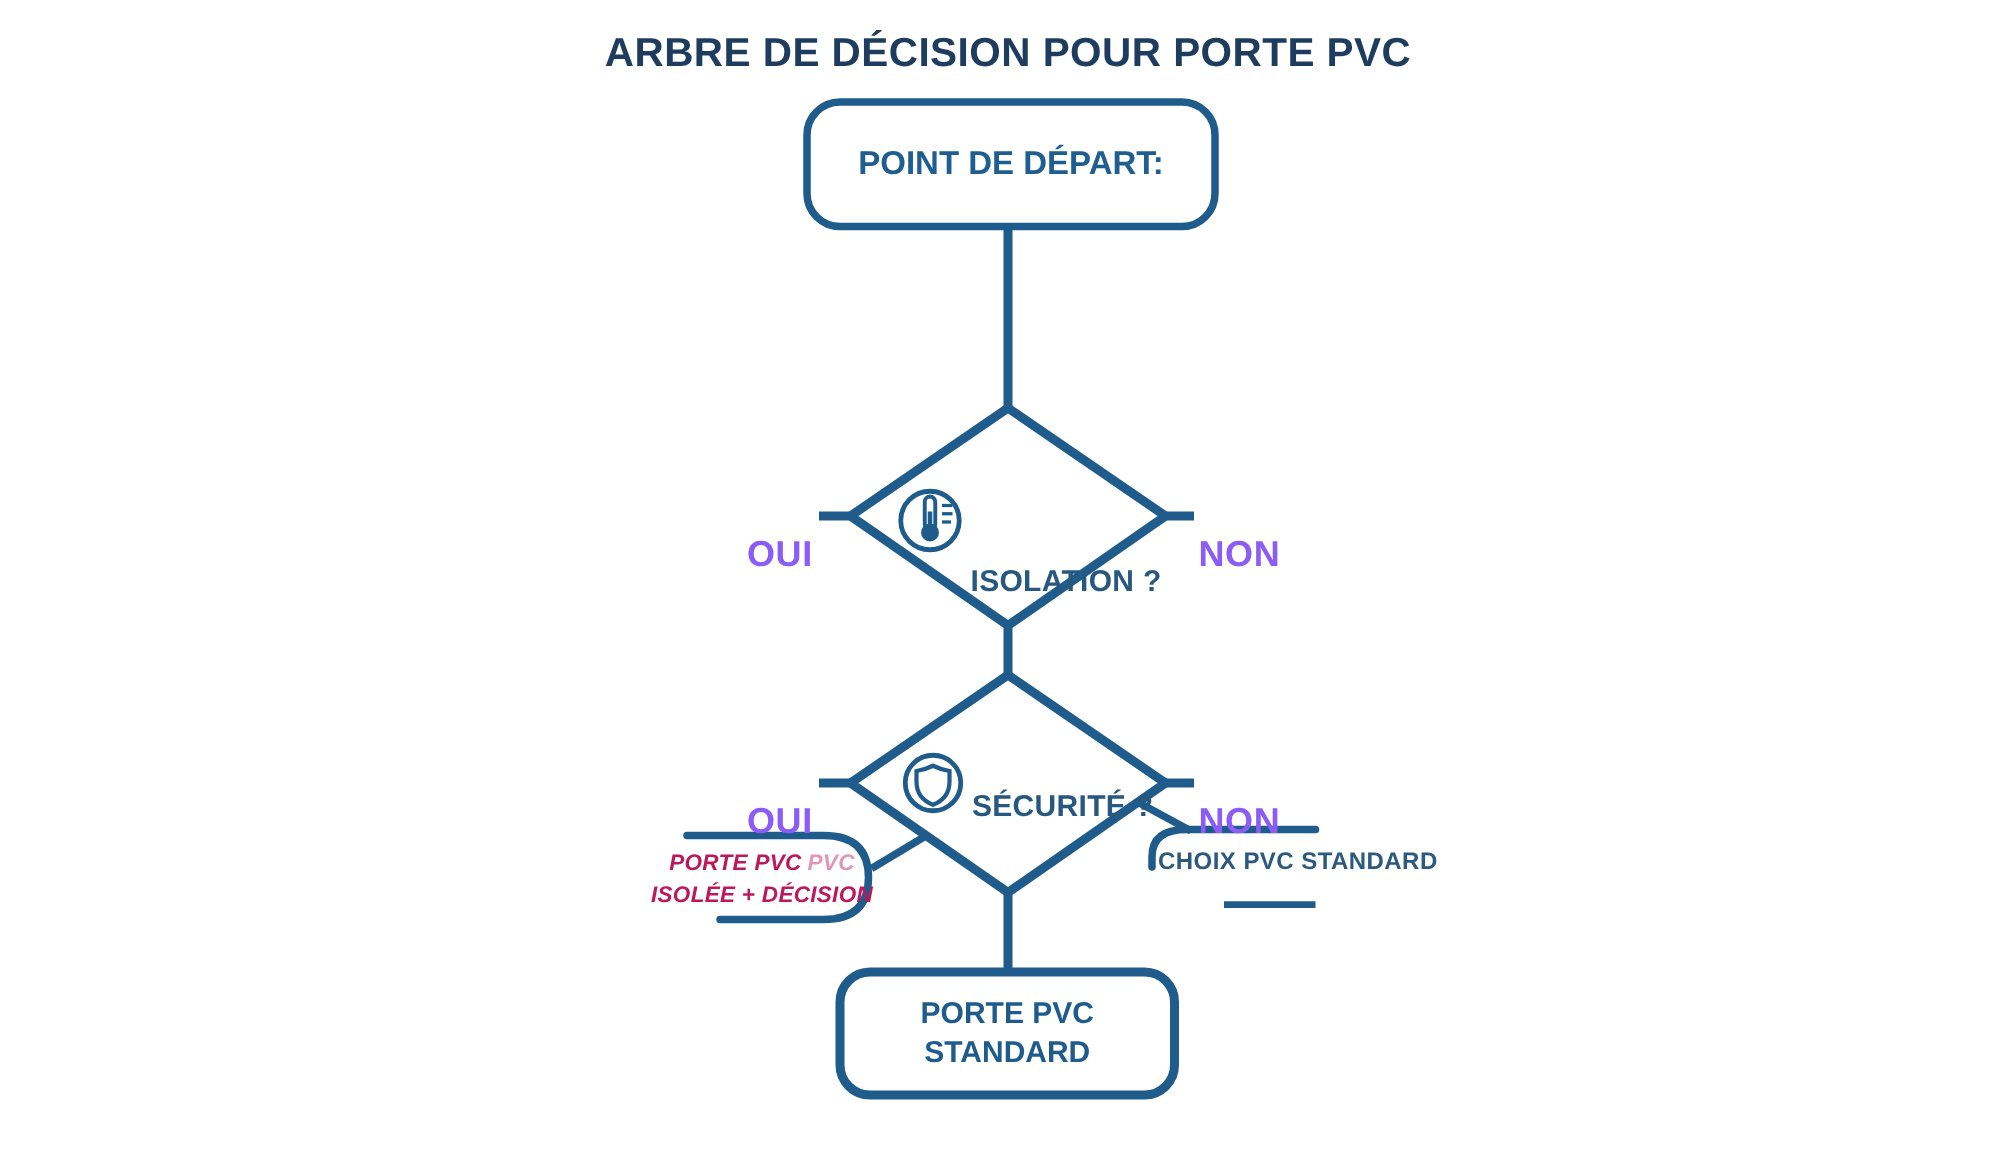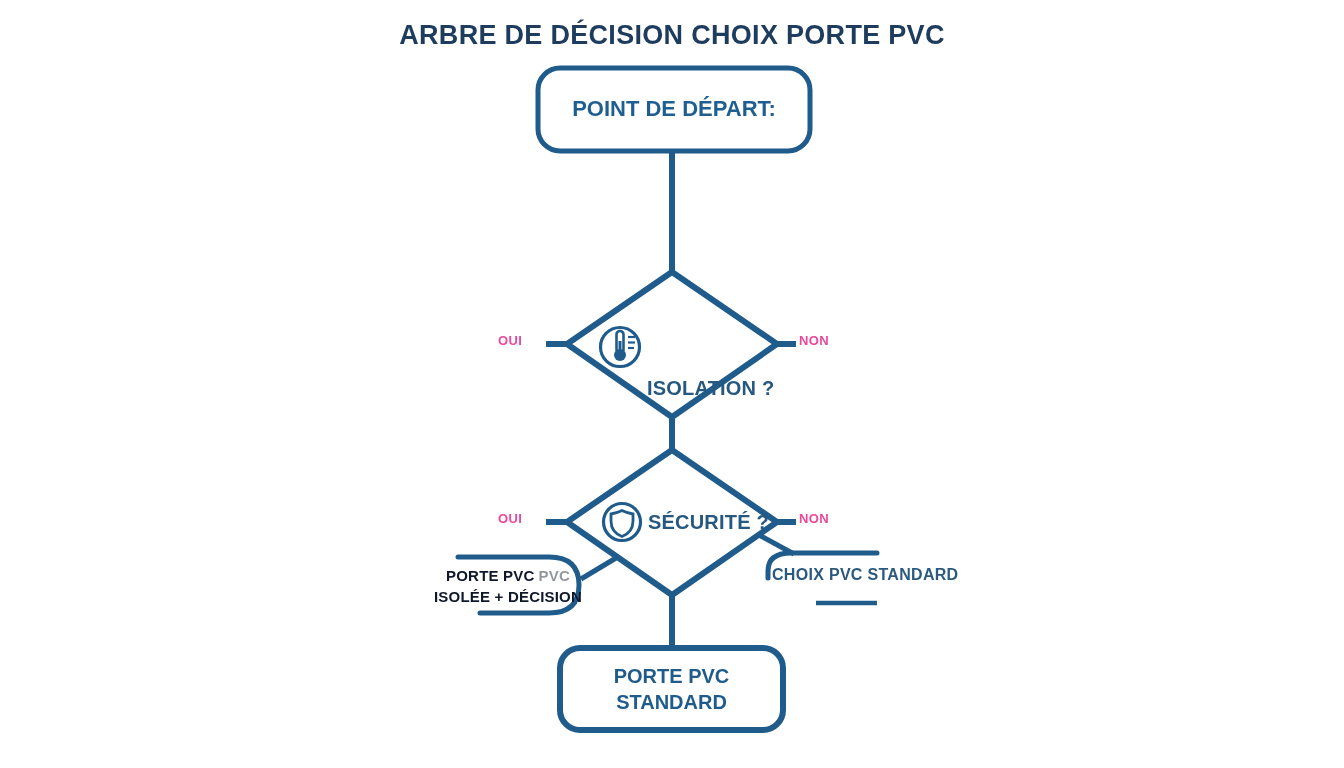--- a/index.html
+++ b/index.html
@@ -12,24 +12,24 @@
   .title{
     left:0;right:0;top:20px;text-align:center;
     font-size:27px;font-weight:800;color:#1d3c5e;letter-spacing:.3px;
   }
   .start-text{
     left:538px;top:68px;width:272px;height:83px;
     display:flex;flex-direction:row;align-items:center;justify-content:center;
     font-size:22px;line-height:1.22;text-align:center;color:#1f5e91;white-space:nowrap;
   }
   .decision-label{font-size:20px;color:#27587f;letter-spacing:.2px;}
-  .branch-label{font-size:13px;color:#ec4899;letter-spacing:.4px;}
+  .branch-label{font-size:24px;color:#8b5cf6;letter-spacing:.4px;margin-top:23px;}
   .outcome-left{
     left:428px;top:565px;width:160px;text-align:center;
-    font-size:15px;line-height:1.4;color:#0f172a;letter-spacing:.2px;
+    font-size:15px;line-height:1.4;color:#be185d;letter-spacing:.2px;font-style:italic;
   }
   .outcome-left .artifact{opacity:.45;margin-left:4px;}
   .outcome-right{left:772px;top:566px;font-size:16px;color:#2b5a7e;letter-spacing:.3px;}
   .bottom-text{
     left:560px;top:648px;width:223px;height:82px;
     display:flex;flex-direction:column;align-items:center;justify-content:center;
     font-size:20px;line-height:1.3;text-align:center;color:#1f5c8c;
   }
 </style>
 </head>
@@ -78,31 +78,31 @@
 
       <g>
         <circle cx="622" cy="522" r="18.5" stroke-width="3.2"></circle>
         <path d="M 622 510.5 C 626 512.5 630 513.5 633 514 L 633 521
                  C 633 529 628.5 534 622 536.5 C 615.5 534 611 529 611 521
                  L 611 514 C 614 513.5 618 512.5 622 510.5 Z" stroke-width="2.8"></path>
       </g>
     </g>
   </svg>
 
-  <div class="txt title">ARBRE DE DÉCISION CHOIX PORTE PVC</div>
+  <div class="txt title">ARBRE DE DÉCISION POUR PORTE PVC</div>
 
   <div class="txt start-text">
     <span>POINT DE DÉPART:</span>
   </div>
 
   <div class="txt decision-label" style="left:647px;top:333px;margin-top:44px;">ISOLATION ?</div>
   <div class="txt branch-label" style="left:498px;top:333px;">OUI</div>
   <div class="txt branch-label" style="left:799px;top:333px;">NON</div>
 
-  <div class="txt decision-label" style="left:648px;top:511px;">SÉCURITÉ ?</div>
+  <div class="txt decision-label" style="left:648px;top:527px;">SÉCURITÉ ?</div>
   <div class="txt branch-label" style="left:498px;top:511px;">OUI</div>
   <div class="txt branch-label" style="left:799px;top:511px;">NON</div>
 
   <div class="txt outcome-left">
     <div>
       <span>PORTE PVC</span><span class="artifact">PVC</span>
     </div>
     <div>ISOLÉE + DÉCISION</div>
   </div>
 

